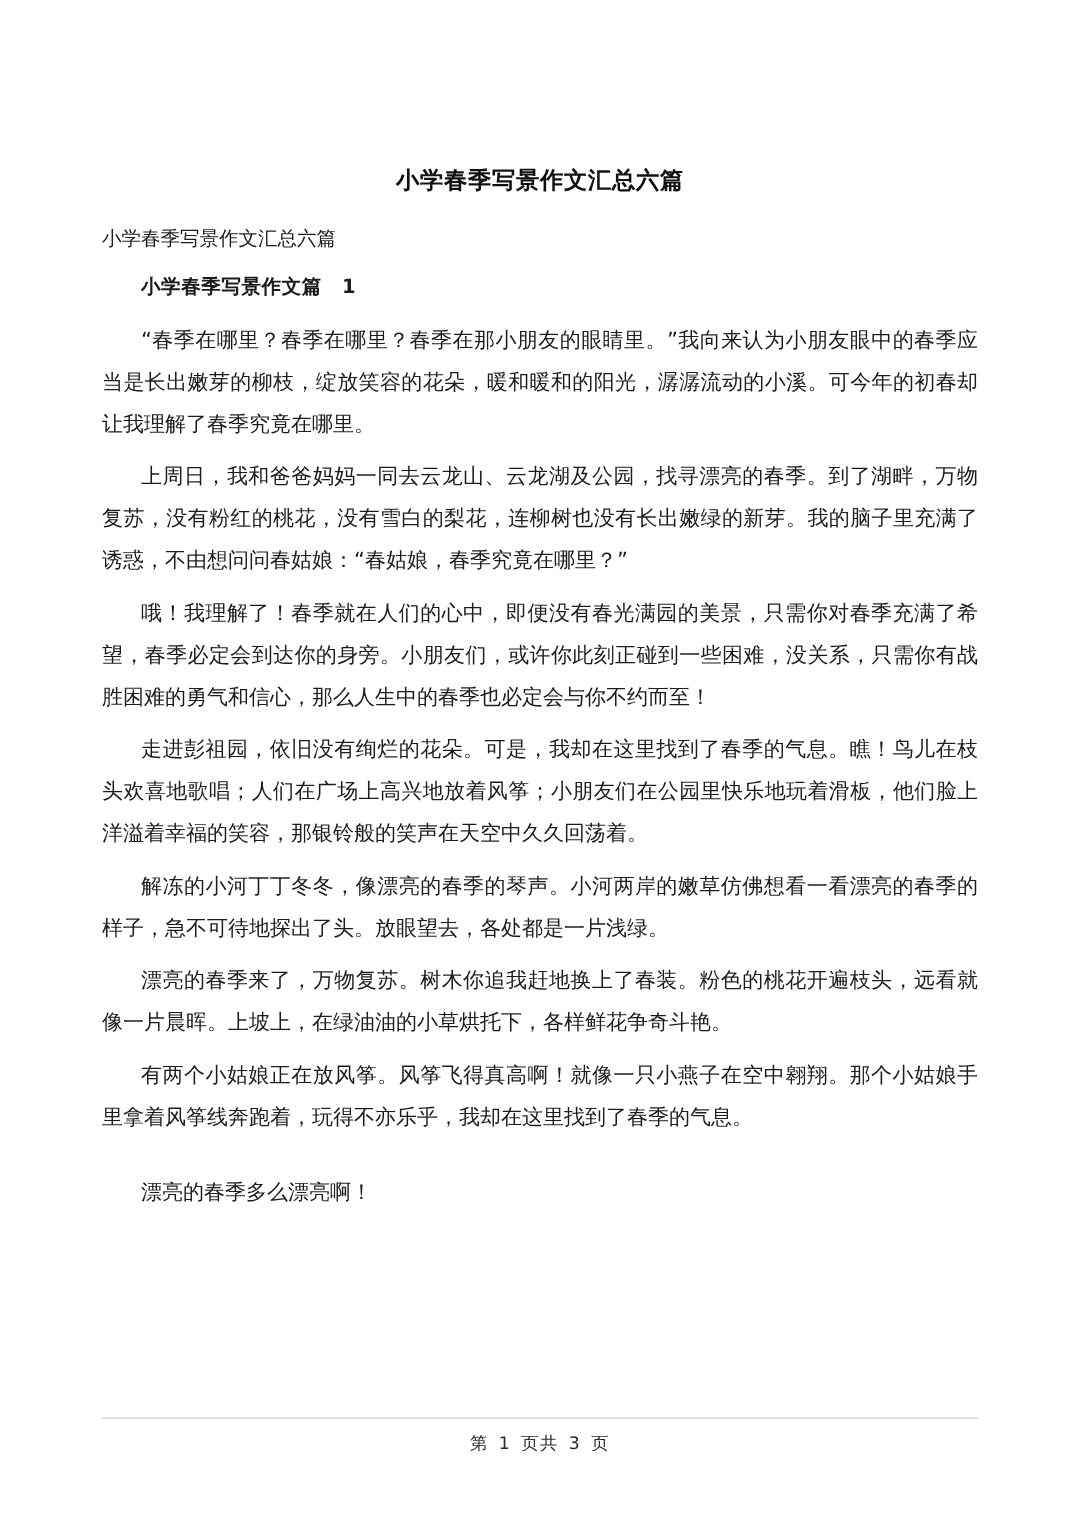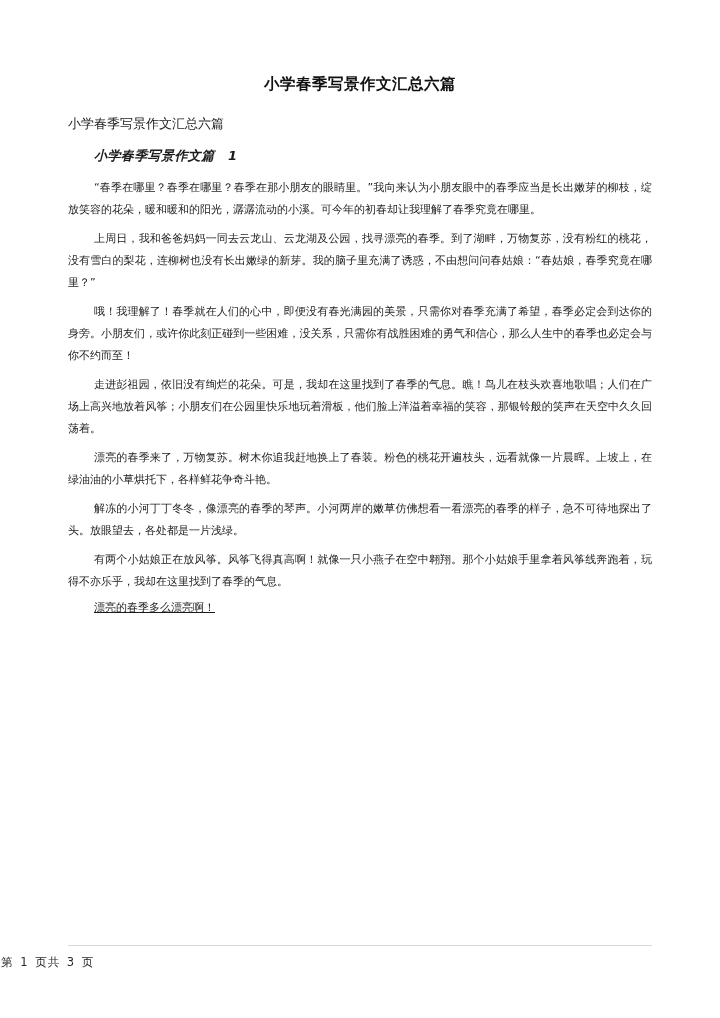--- a/index.html
+++ b/index.html
@@ -15,21 +15,21 @@
     position: relative;
     overflow: hidden;
   }
   .page {
     position: absolute;
     top: 0;
     left: 0;
     width: 720px;
     height: 1018px;
     box-sizing: border-box;
-    padding: 56px 68px 0 68px;
+    padding: 92px 68px 0 68px;
   }
   .doc-title {
     text-align: center;
     font-size: 15.5px;
     font-weight: bold;
     letter-spacing: 0.5px;
     margin: 18px 0 16px 0;
     color: #111;
   }
   .subtitle {
@@ -38,41 +38,39 @@
     margin: 0;
     color: #1c1c1c;
   }
   .heading {
     font-size: 13px;
     line-height: 2.1;
     margin: 6px 0 0 0;
     padding-left: 26px;
     color: #1c1c1c;
     letter-spacing: 0.4px;
-    font-style: italic;
   }
   .para {
-    font-size: 11px;
+    font-size: 14px;
     line-height: 2.0;
     margin: 7px 0 0 0;
     text-indent: 26px;
     text-align: justify;
     color: #1c1c1c;
     word-break: break-all;
   }
   .para.tight {
-    margin-top: 4px;
-    text-decoration: underline;
+    margin-top: 22px;
   }
   .footer {
     position: absolute;
     left: 0;
     right: 0;
     bottom: 48px;
-    text-align: left;
+    text-align: center;
     font-size: 11.5px;
     color: #2a2a2a;
   }
   .footer-rule {
     position: absolute;
     left: 68px;
     right: 68px;
     bottom: 72px;
     border-top: 1px solid #d8d8d8;
     height: 0;
@@ -93,22 +91,22 @@
   <h1 class="doc-title">小学春季写景作文汇总六篇</h1>
 
   <p class="subtitle">小学春季写景作文汇总六篇</p>
 
   <h2 class="heading">小学春季写景作文篇　1</h2>
   <p class="para">“春季在哪里？春季在哪里？春季在那小朋友的眼睛里。”我向来认为小朋友眼中的春季应当是长出嫩芽的柳枝，绽放笑容的花朵，暖和暖和的阳光，潺潺流动的小溪。可今年的初春却让我理解了春季究竟在哪里。</p>
   <p class="para">上周日，我和爸爸妈妈一同去云龙山、云龙湖及公园，找寻漂亮的春季。到了湖畔，万物复苏，没有粉红的桃花，没有雪白的梨花，连柳树也没有长出嫩绿的新芽。我的脑子里充满了诱惑，不由想问问春姑娘：“春姑娘，春季究竟在哪里？”</p>
   <p class="para">哦！我理解了！春季就在人们的心中，即便没有春光满园的美景，只需你对春季充满了希望，春季必定会到达你的身旁。小朋友们，或许你此刻正碰到一些困难，没关系，只需你有战胜困难的勇气和信心，那么人生中的春季也必定会与你不约而至！</p>
   <p class="para">走进彭祖园，依旧没有绚烂的花朵。可是，我却在这里找到了春季的气息。瞧！鸟儿在枝头欢喜地歌唱；人们在广场上高兴地放着风筝；小朋友们在公园里快乐地玩着滑板，他们脸上洋溢着幸福的笑容，那银铃般的笑声在天空中久久回荡着。</p>
 
+  <p class="para">解冻的小河丁丁冬冬，像漂亮的春季的琴声。小河两岸的嫩草仿佛想看一看漂亮的春季的样子，急不可待地探出了头。放眼望去，各处都是一片浅绿。</p>
   <p class="para">漂亮的春季来了，万物复苏。树木你追我赶地换上了春装。粉色的桃花开遍枝头，远看就像一片晨晖。上坡上，在绿油油的小草烘托下，各样鲜花争奇斗艳。</p>
-  <p class="para">解冻的小河丁丁冬冬，像漂亮的春季的琴声。小河两岸的嫩草仿佛想看一看漂亮的春季的样子，急不可待地探出了头。放眼望去，各处都是一片浅绿。</p>
   <p class="para">有两个小姑娘正在放风筝。风筝飞得真高啊！就像一只小燕子在空中翱翔。那个小姑娘手里拿着风筝线奔跑着，玩得不亦乐乎，我却在这里找到了春季的气息。</p>
   <p class="para tight">漂亮的春季多么漂亮啊！</p>
 
 </div>
 
 <div class="footer-rule"></div>
 
 <div class="footer">
   <span class="footer-inner">
     <span>第</span>

